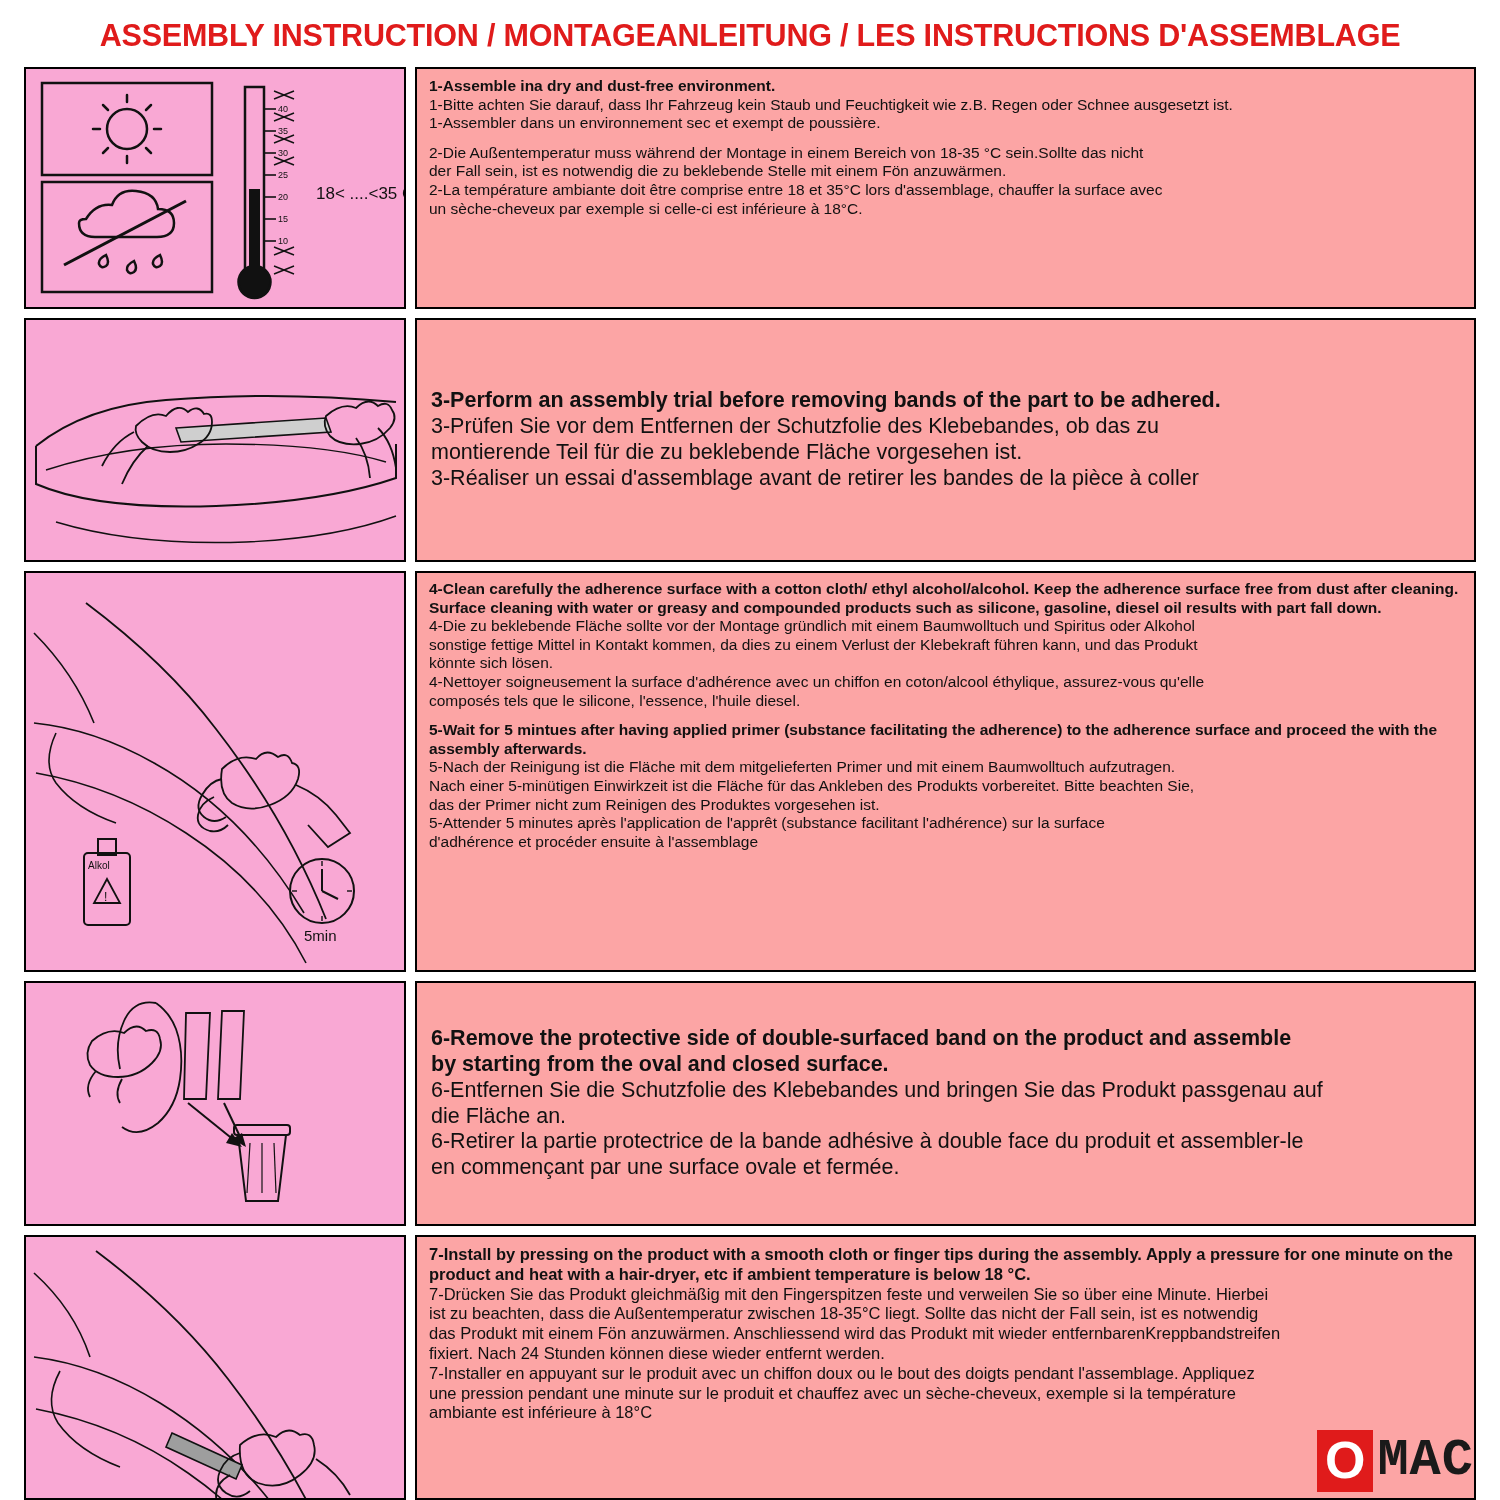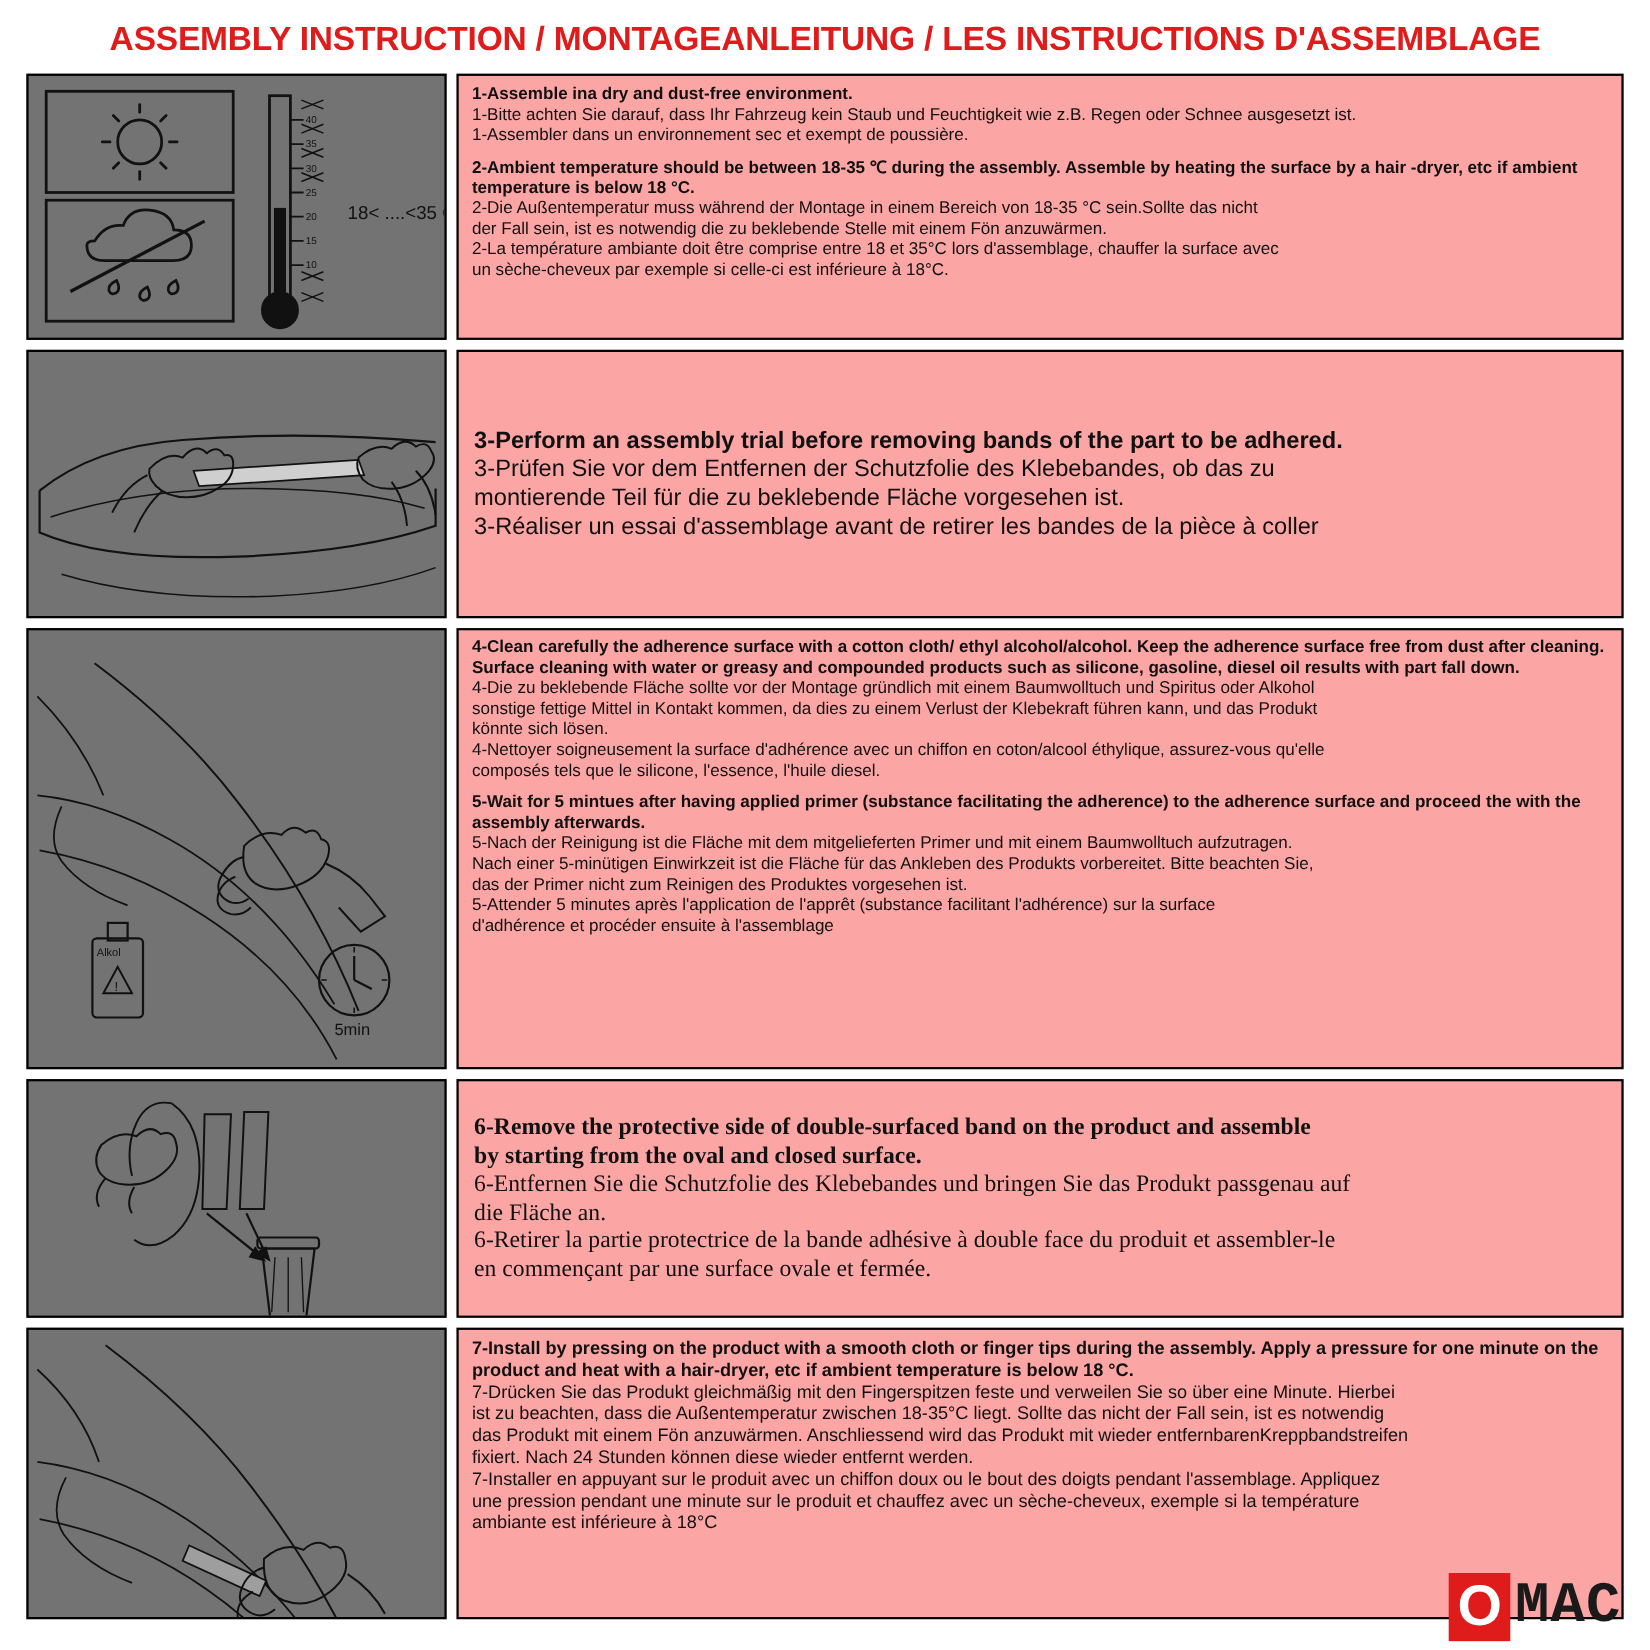--- a/index.html
+++ b/index.html
@@ -41,21 +41,21 @@
     display: flex;
     gap: 9px;
     align-items: stretch;
   }
   .cell-img {
     width: 382px;
     flex: 0 0 382px;
     border: 2px solid #000;
     box-sizing: border-box;
     position: relative;
-    background: #737373;
+    background: #f9a8d4;
     overflow: hidden;
   }
   .cell-txt {
     flex: 1 1 auto;
     border: 2px solid #000;
     box-sizing: border-box;
     padding: 8px 12px 8px 12px;
     background: #fca5a5;
     overflow: hidden;
   }
@@ -77,21 +77,21 @@
     font-size: 21.5px;
   }
   .gap {
     height: 11px;
   }
 
   
   .r1 { height: 242px; }
   .r2 { height: 244px; }
   .r3 { height: 401px; }
-  .r4 { height: 217px; font-family: Liberation Serif, serif; }
+  .r4 { height: 245px; }
   .r5 { height: 265px; }
 
   .r3 .cell-txt { padding-top: 7px; }
 
   
   svg { display: block; }
 
   .footer-logo {
     position: absolute;
     right: 26px;
@@ -190,21 +190,20 @@
               <line x1="248" y1="197" x2="268" y2="205"></line>
           </g>
           <text x="290" y="130" font-family="Liberation Sans, sans-serif" font-size="17" fill="#111">18&lt; ....&lt;35 C</text>
         </svg>
       </div>
       <div class="cell-txt">
         <p class="small b">1-Assemble ina dry and dust-free environment.</p>
         <p class="small">1-Bitte achten Sie darauf, dass Ihr Fahrzeug kein Staub und Feuchtigkeit wie z.B. Regen oder Schnee ausgesetzt ist.</p>
         <p class="small">1-Assembler dans un environnement sec et exempt de poussière.</p>
         <div class="gap"></div>
-        <p class="small b">2-Ambient temperature should be between 18-35 ℃  during the assembly. Assemble by heating the surface by a hair -dryer, etc if ambient temperature is below 18 °C.</p>
         <p class="small">2-Die Außentemperatur muss während der Montage in einem Bereich von 18-35 °C  sein.Sollte das nicht</p>
         <p class="small">der Fall sein, ist es notwendig die zu beklebende Stelle mit einem Fön anzuwärmen.</p>
         <p class="small">2-La température ambiante doit être comprise entre 18 et 35°C lors d'assemblage, chauffer la surface avec</p>
         <p class="small">un sèche-cheveux par exemple si celle-ci est inférieure à 18°C.</p>
       </div>
     </div>
 
     <div class="row r2">
       <div class="cell-img">
         <svg width="378" height="240" viewBox="0 0 378 240">

